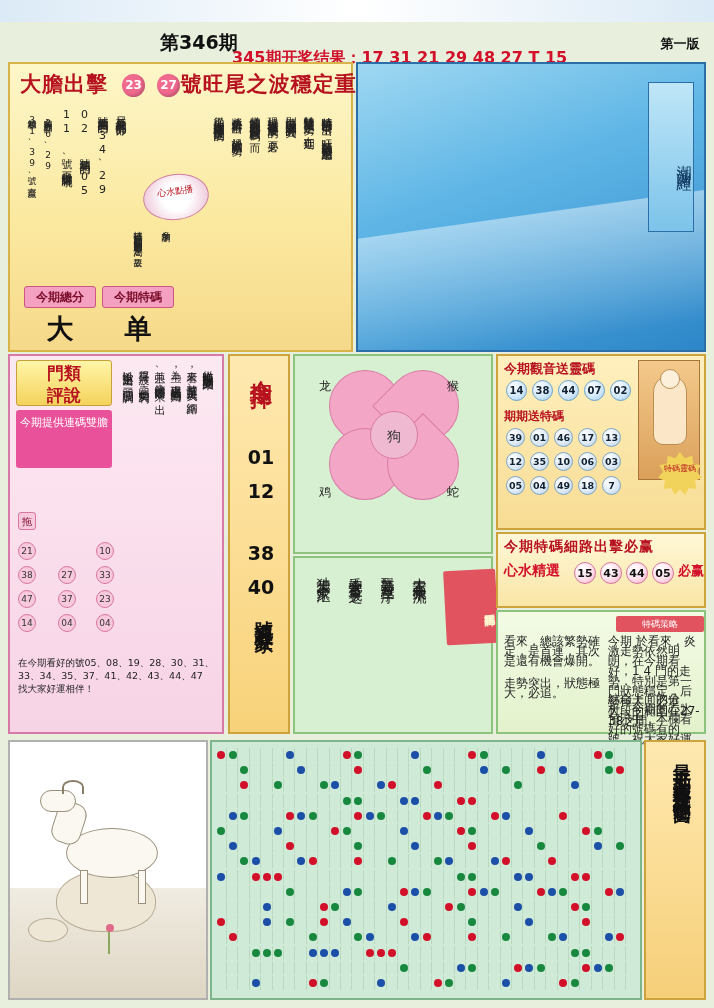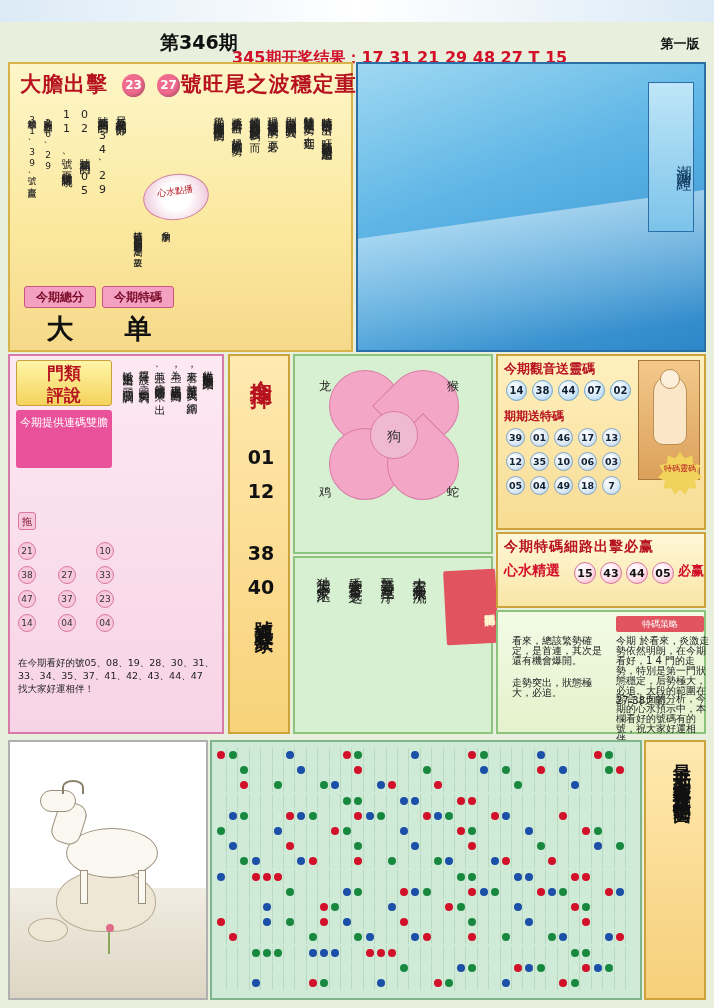--- a/index.html
+++ b/index.html
@@ -275,21 +275,21 @@
     position:absolute; left:496px; top:610px; width:210px; height:124px;
     background:linear-gradient(180deg,#f3fbe5,#e3f2cc);
     border:2px solid #8cc47e;
   }
   .br-banner {
     position:absolute; left:118px; top:4px; width:88px; height:16px;
     background:#e0535f; color:#fff; font-size:9px; text-align:center; line-height:16px;
     border-radius:2px;
   }
   .br-text {
-    position:absolute; font-size:10px; line-height:10px; color:#222;margin-left:8px;
+    position:absolute; font-size:12px; line-height:10px; color:#222;
   }
   
   .panel-goat {
     position:absolute; left:8px; top:740px; width:200px; height:260px;
     background:#ffffff; border:2px solid #b0b0b0;
   }
   .goat-hill {
     position:absolute; left:0; bottom:0; width:196px; height:110px;
     background:linear-gradient(180deg,#f1ece2,#ded6c4);
   }

